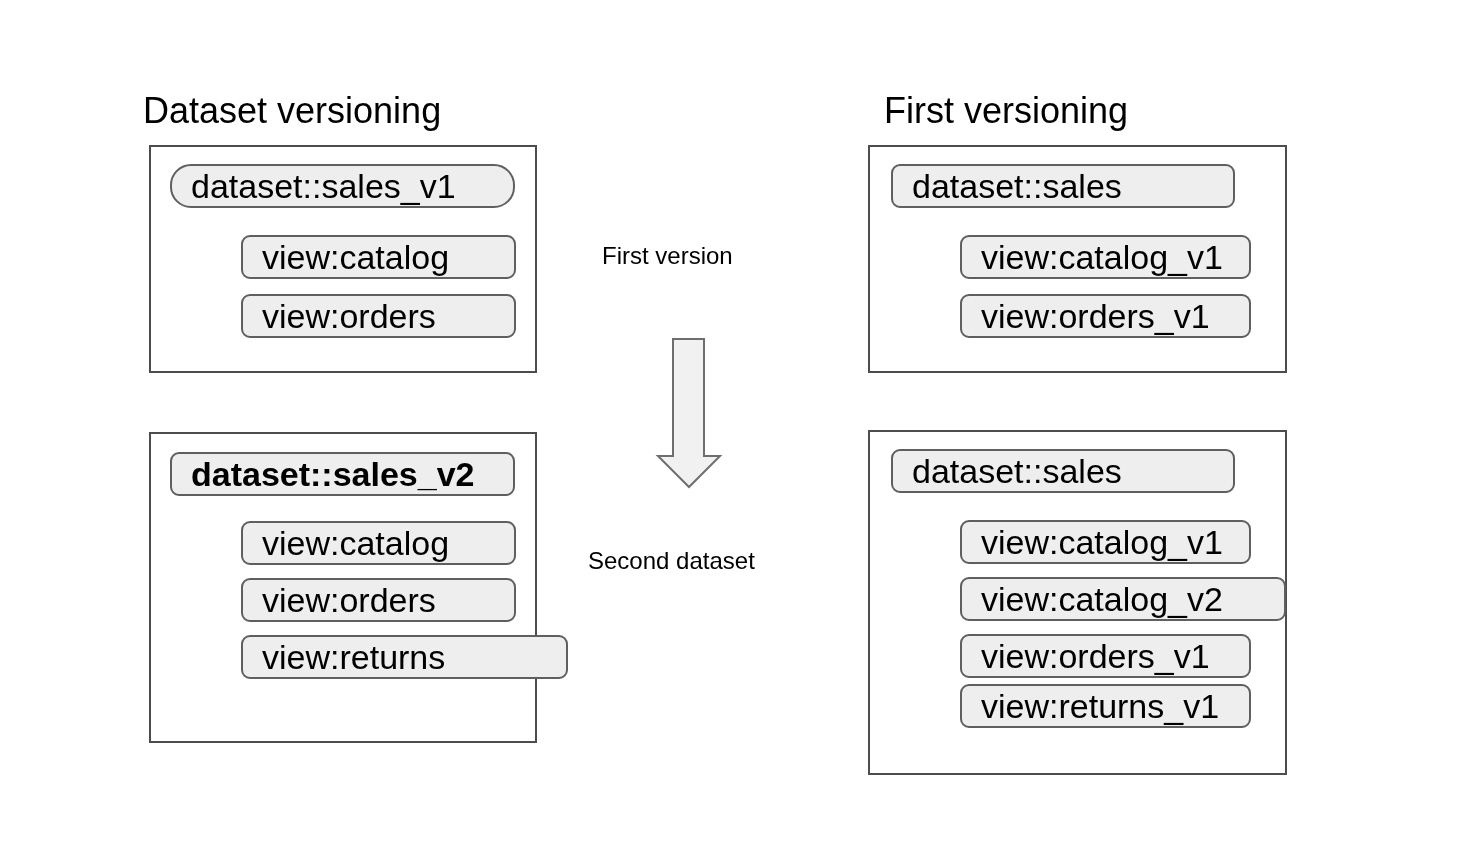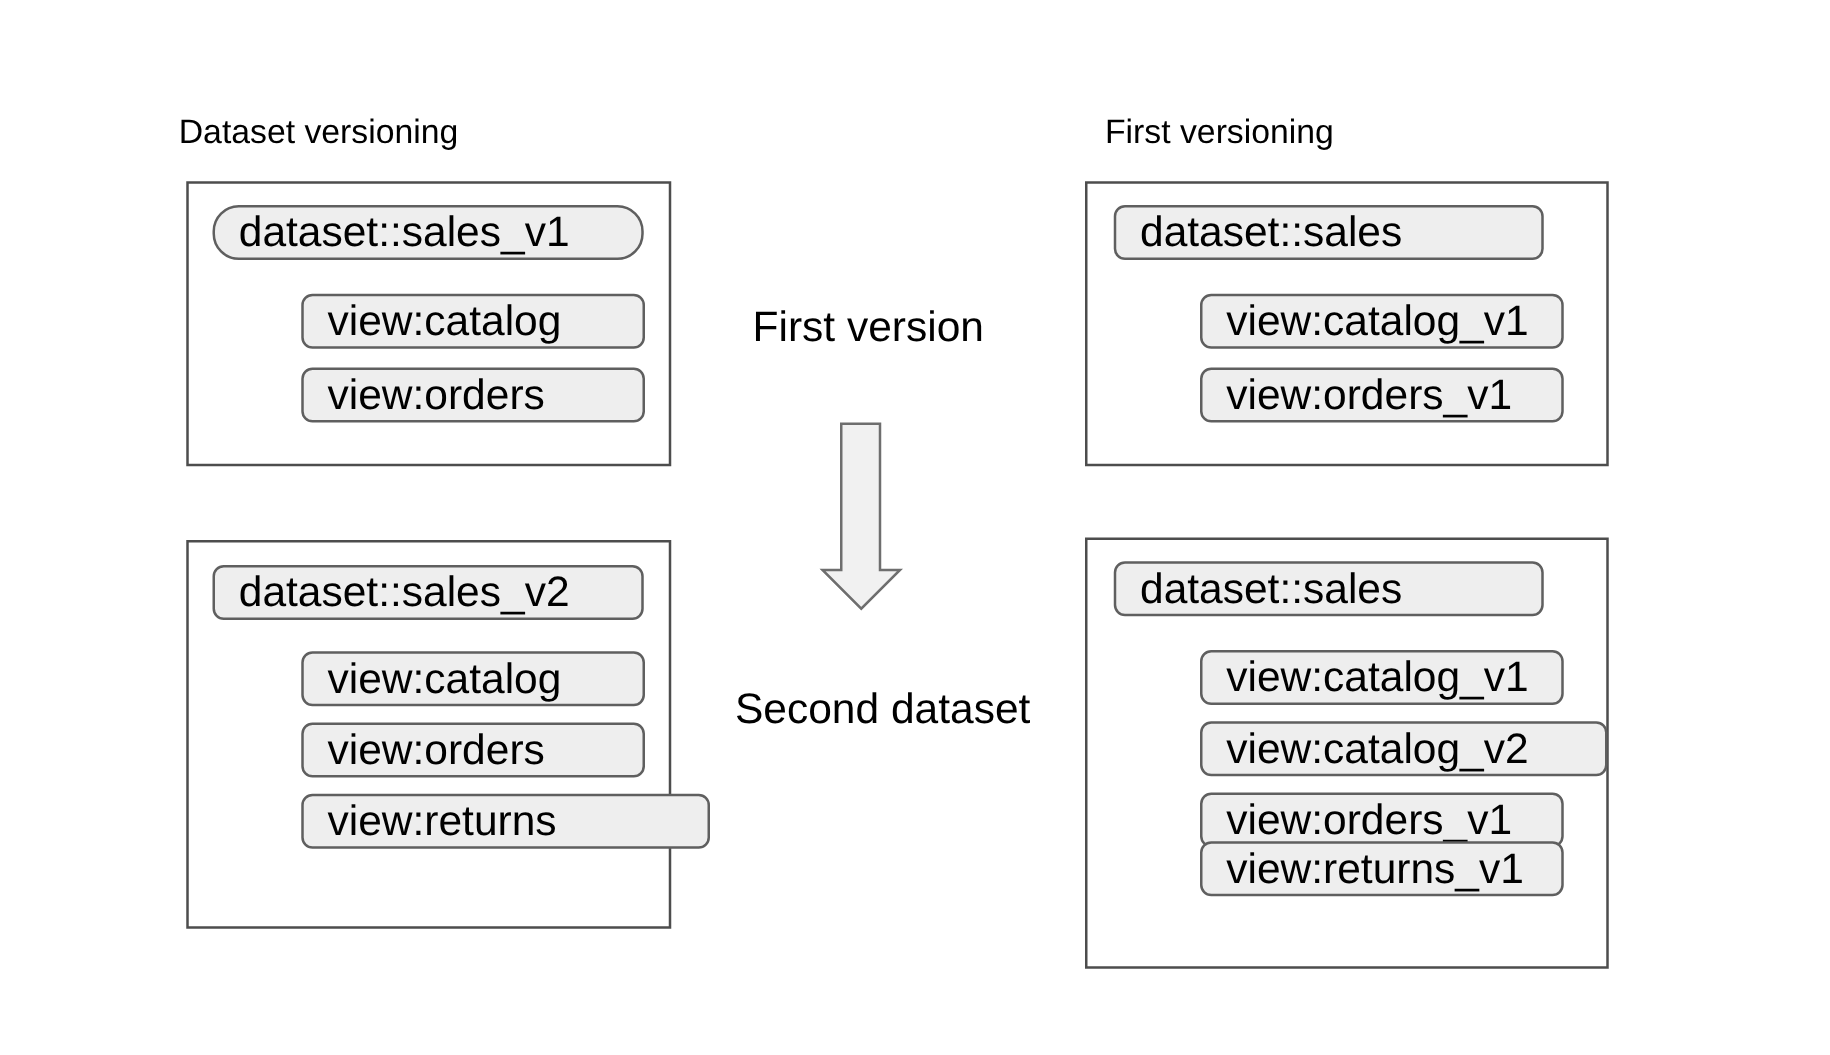--- a/index.html
+++ b/index.html
@@ -11,28 +11,28 @@
   .canvas {
     position: relative;
     width: 1464px;
     height: 844px;
     background: var(--background, #ffffff);
     overflow: hidden;
     color: var(--text, #000000);
   }
   .col-title {
     position: absolute;
-    font-size: 27px;
+    font-size: 36px;
     line-height: 1.2;
     white-space: nowrap;
     color: var(--text, #000000);
   }
   .center-label {
     position: absolute;
-    font-size: 34px;
+    font-size: 24px;
     line-height: 1.2;
     white-space: nowrap;
     color: var(--text, #000000);
   }
   .box {
     position: absolute;
     box-sizing: border-box;
     border: 2px solid var(--box-border, #4d4d4d);
     background: #ffffff;
   }
@@ -67,38 +67,38 @@
 
   <div class="col-title" style="left:884px; top:89px;">First versioning</div>
 
   <div class="box" style="left:149px; top:145px; width:388px; height:228px;">
     <div class="pill" style="left:19px; top:17px; width:345px;border-radius:21px;">dataset::sales_v1</div>
     <div class="pill" style="left:90px; top:88px; width:275px;">view:catalog</div>
     <div class="pill" style="left:90px; top:147px; width:275px;">view:orders</div>
   </div>
 
   <div class="box" style="left:149px; top:432px; width:388px; height:311px;">
-    <div class="pill" style="left:19px; top:18px; width:345px;">dataset::sales_v2</div>
+    <div class="pill" style="left:19px; top:18px; width:345px;font-weight:bold;">dataset::sales_v2</div>
     <div class="pill" style="left:90px; top:87px; width:275px;">view:catalog</div>
     <div class="pill" style="left:90px; top:144px; width:275px;">view:orders</div>
     <div class="pill" style="left:90px; top:201px; width:327px;">view:returns</div>
   </div>
 
   <div class="box" style="left:868px; top:145px; width:419px; height:228px;">
     <div class="pill" style="left:21px; top:17px; width:344px;">dataset::sales</div>
     <div class="pill" style="left:90px; top:88px; width:291px;">view:catalog_v1</div>
     <div class="pill" style="left:90px; top:147px; width:291px;">view:orders_v1</div>
   </div>
 
   <div class="box" style="left:868px; top:430px; width:419px; height:345px;">
     <div class="pill" style="left:21px; top:17px; width:344px;">dataset::sales</div>
     <div class="pill" style="left:90px; top:88px; width:291px;">view:catalog_v1</div>
     <div class="pill" style="left:90px; top:145px; width:326px;">view:catalog_v2</div>
     <div class="pill" style="left:90px; top:202px; width:291px;">view:orders_v1</div>
-    <div class="pill" style="left:90px; top:241px; width:291px;">view:returns_v1</div>
+    <div class="pill" style="left:90px; top:252px; width:291px;">view:returns_v1</div>
   </div>
 
   <div class="center-label" style="left:602px; top:242px;">First version</div>
 
   <div class="arrow-wrap">
     <svg width="68" height="154" viewBox="0 0 68 154" xmlns="http://www.w3.org/2000/svg">
       <polygon points="18,3 49,3 49,120 65,120 34,151 3,120 18,120" fill="var(--arrow-fill, #f1f1f1)" stroke="var(--arrow-border, #6e6e6e)" stroke-width="2" stroke-linejoin="miter"></polygon>
     </svg>
   </div>
 

